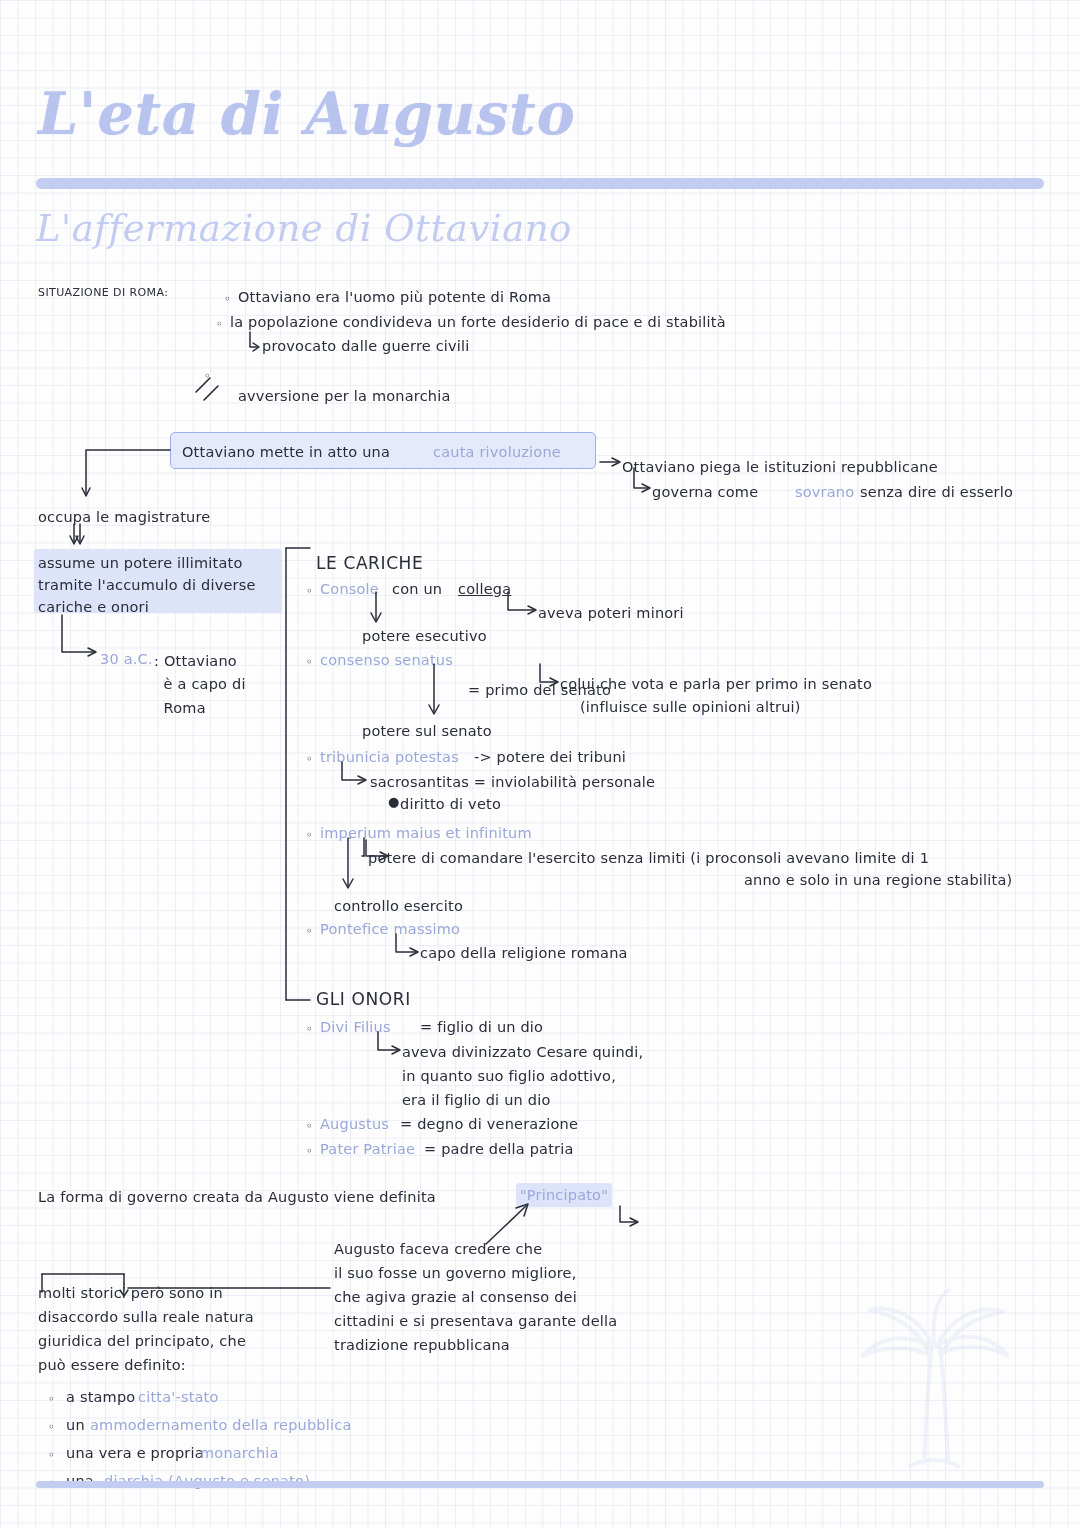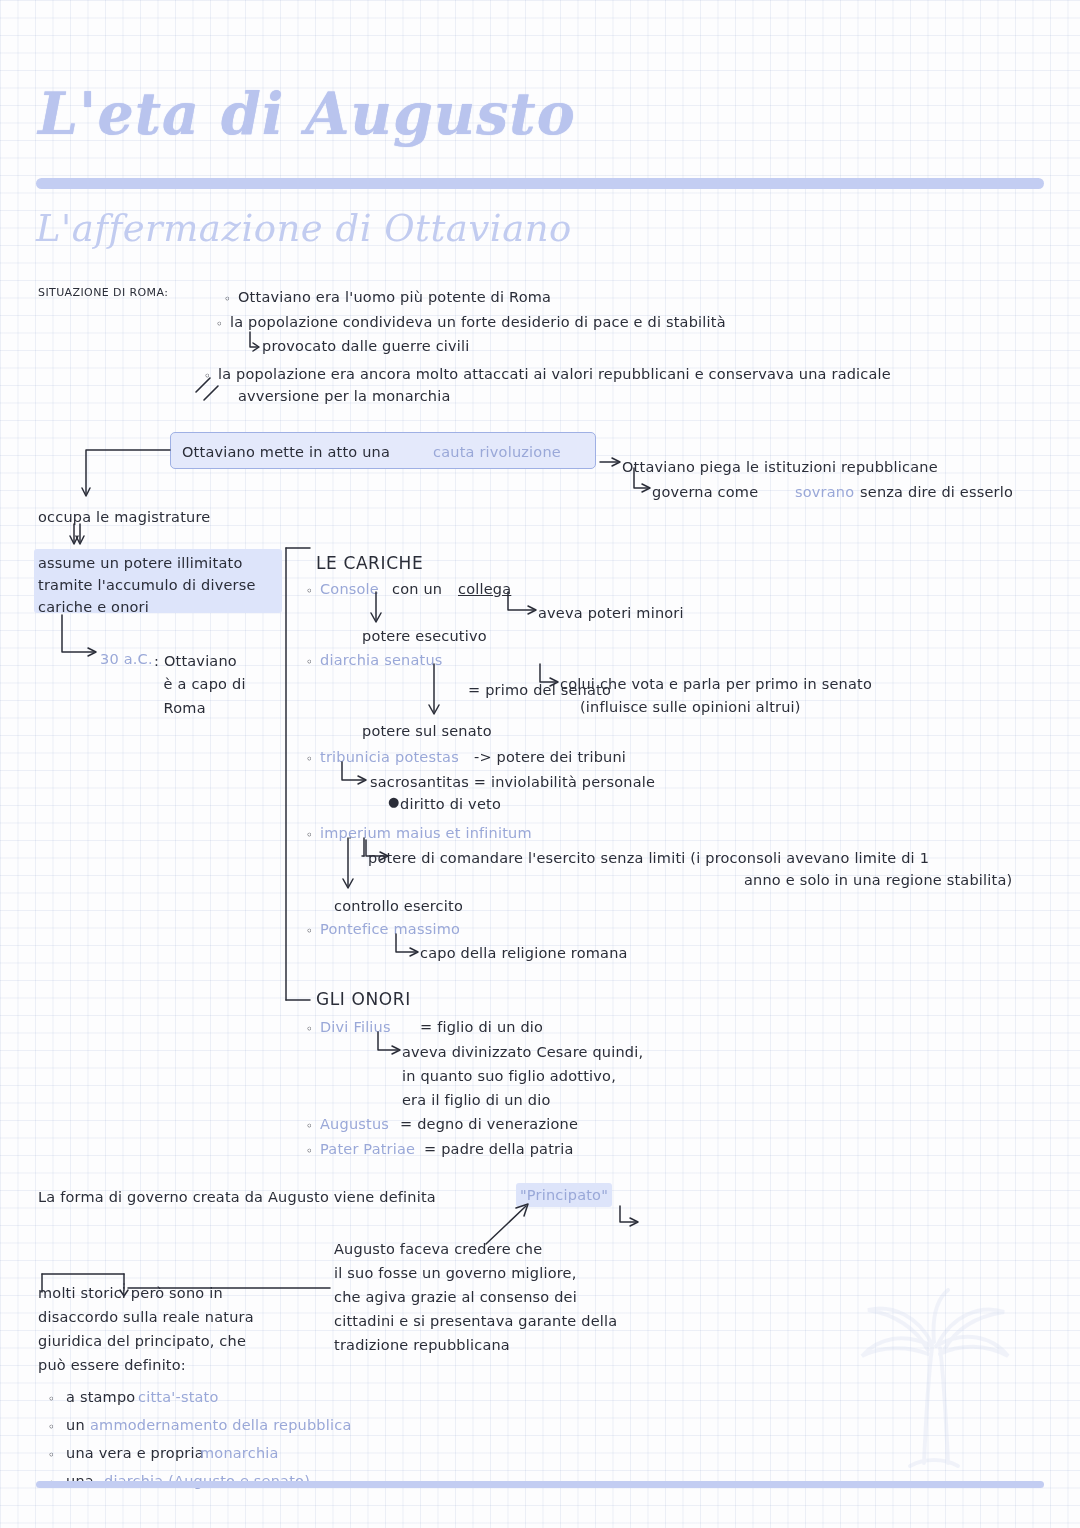--- a/index.html
+++ b/index.html
@@ -138,21 +138,20 @@
 
     <div class="bullet" style="left:224px; top:292px;">◦</div>
     <div class="t" style="left:238px; top:288px;">Ottaviano era l'uomo più potente di Roma</div>
 
     <div class="bullet" style="left:216px; top:317px;">◦</div>
     <div class="t" style="left:230px; top:313px;">la popolazione condivideva un forte desiderio di pace e di stabilità</div>
 
     <div class="t" style="left:262px; top:337px;">provocato dalle guerre civili</div>
 
     <div class="bullet" style="left:204px; top:369px;">◦</div>
-    <div class="t" style="left:218px; top:365px;">la popolazione era ancora molto attaccati ai valori repubblicani e conservava una radicale</div>
     <div class="t" style="left:238px; top:387px;">avversione per la monarchia</div>
 
     <div class="hl-box" style="left:170px; top:432px; width:424px; height:35px;"></div>
     <div class="t" style="left:182px; top:443px;">Ottaviano mette in atto una</div>
     <div class="t blue" style="left:433px; top:443px;">cauta rivoluzione</div>
 
     <div class="t" style="left:622px; top:458px;">Ottaviano piega le istituzioni repubblicane</div>
     <div class="t" style="left:652px; top:483px;">governa come</div>
     <div class="t blue" style="left:795px; top:483px;">sovrano</div>
     <div class="t" style="left:860px; top:483px;">senza dire di esserlo</div>
@@ -170,21 +169,21 @@
     <div class="t" style="left:316px; top:552px; font-size:17px; letter-spacing:0.6px;">LE CARICHE</div>
 
     <div class="bullet" style="left:306px; top:584px;">◦</div>
     <div class="t blue" style="left:320px; top:580px;">Console</div>
     <div class="t" style="left:392px; top:580px;">con un</div>
     <div class="t" style="left:458px; top:580px; text-decoration:underline;">collega</div>
     <div class="t" style="left:538px; top:604px;">aveva poteri minori</div>
     <div class="t" style="left:362px; top:627px;">potere esecutivo</div>
 
     <div class="bullet" style="left:306px; top:655px;">◦</div>
-    <div class="t blue" style="left:320px; top:651px;">diarchia senatus</div>
+    <div class="t blue" style="left:320px; top:651px;">consenso senatus</div>
     <div class="t" style="left:468px; top:681px;">= primo del senato</div>
     <div class="t" style="left:560px; top:675px;">colui che vota e parla per primo in senato</div>
     <div class="t" style="left:580px; top:698px;">(influisce sulle opinioni altrui)</div>
     <div class="t" style="left:362px; top:722px;">potere sul senato</div>
 
     <div class="bullet" style="left:306px; top:752px;">◦</div>
     <div class="t blue" style="left:320px; top:748px;">tribunicia potestas</div>
     <div class="t" style="left:474px; top:748px;">-&gt; potere dei tribuni</div>
     <div class="t" style="left:370px; top:773px;">sacrosantitas = inviolabilità personale</div>
     <div class="bullet" style="left:388px; top:794px; font-size:13px;">●</div>

